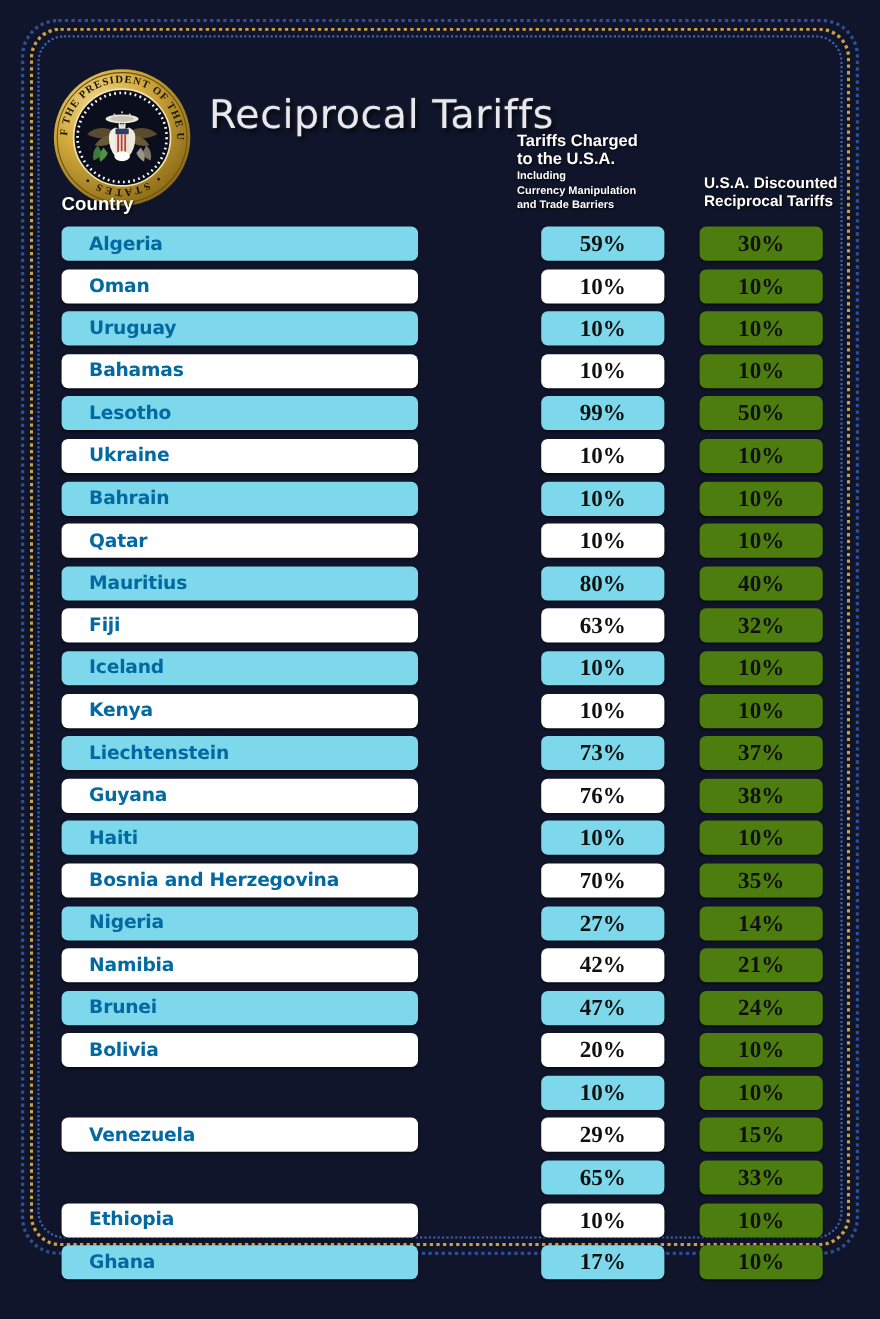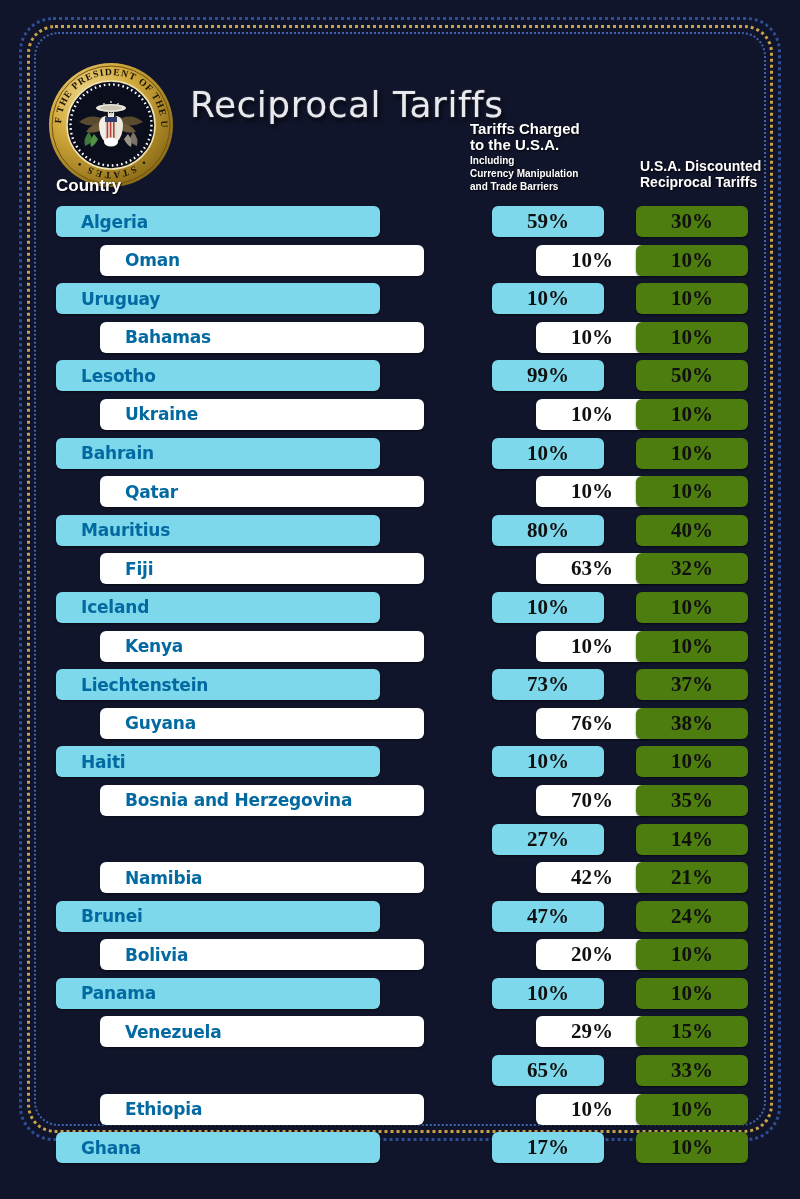--- a/index.html
+++ b/index.html
@@ -164,21 +164,21 @@
     left: 636px;
     width: 112px;
     justify-content: center;
     font-family: "Liberation Serif", serif;
     font-size: 21px;
     font-weight: bold;
     color: #101010;
     background: #4d7c0f;
   }
   .tint-cyan { background: #7dd8ec; }
-  .tint-white { background: #ffffff; margin-left: 44px; }
+  .tint-white { background: #ffffff; }
 </style>
 </head>
 <body>
 
 <div id="board">
 
   <div class="frame-outer"></div>
   <div class="frame-inner"></div>
   <div class="frame-inner2"></div>
 
@@ -331,40 +331,40 @@
         <div class="cell cell-country tint-cyan">Haiti</div>
         <div class="cell cell-charged tint-cyan">10%</div>
         <div class="cell cell-discount">10%</div>
       </div>
       <div class="row">
         <div class="cell cell-country tint-white">Bosnia and Herzegovina</div>
         <div class="cell cell-charged tint-white">70%</div>
         <div class="cell cell-discount">35%</div>
       </div>
       <div class="row">
+        <div class="cell cell-country tint-cyan">Nigeria</div>
         <div class="cell cell-charged tint-cyan">27%</div>
         <div class="cell cell-discount">14%</div>
       </div>
       <div class="row">
         <div class="cell cell-country tint-white">Namibia</div>
         <div class="cell cell-charged tint-white">42%</div>
         <div class="cell cell-discount">21%</div>
       </div>
       <div class="row">
         <div class="cell cell-country tint-cyan">Brunei</div>
         <div class="cell cell-charged tint-cyan">47%</div>
         <div class="cell cell-discount">24%</div>
       </div>
       <div class="row">
         <div class="cell cell-country tint-white">Bolivia</div>
         <div class="cell cell-charged tint-white">20%</div>
         <div class="cell cell-discount">10%</div>
       </div>
       <div class="row">
-        <div class="cell cell-country tint-cyan">Panama</div>
         <div class="cell cell-charged tint-cyan">10%</div>
         <div class="cell cell-discount">10%</div>
       </div>
       <div class="row">
         <div class="cell cell-country tint-white">Venezuela</div>
         <div class="cell cell-charged tint-white">29%</div>
         <div class="cell cell-discount">15%</div>
       </div>
       <div class="row">
         <div class="cell cell-charged tint-cyan">65%</div>

